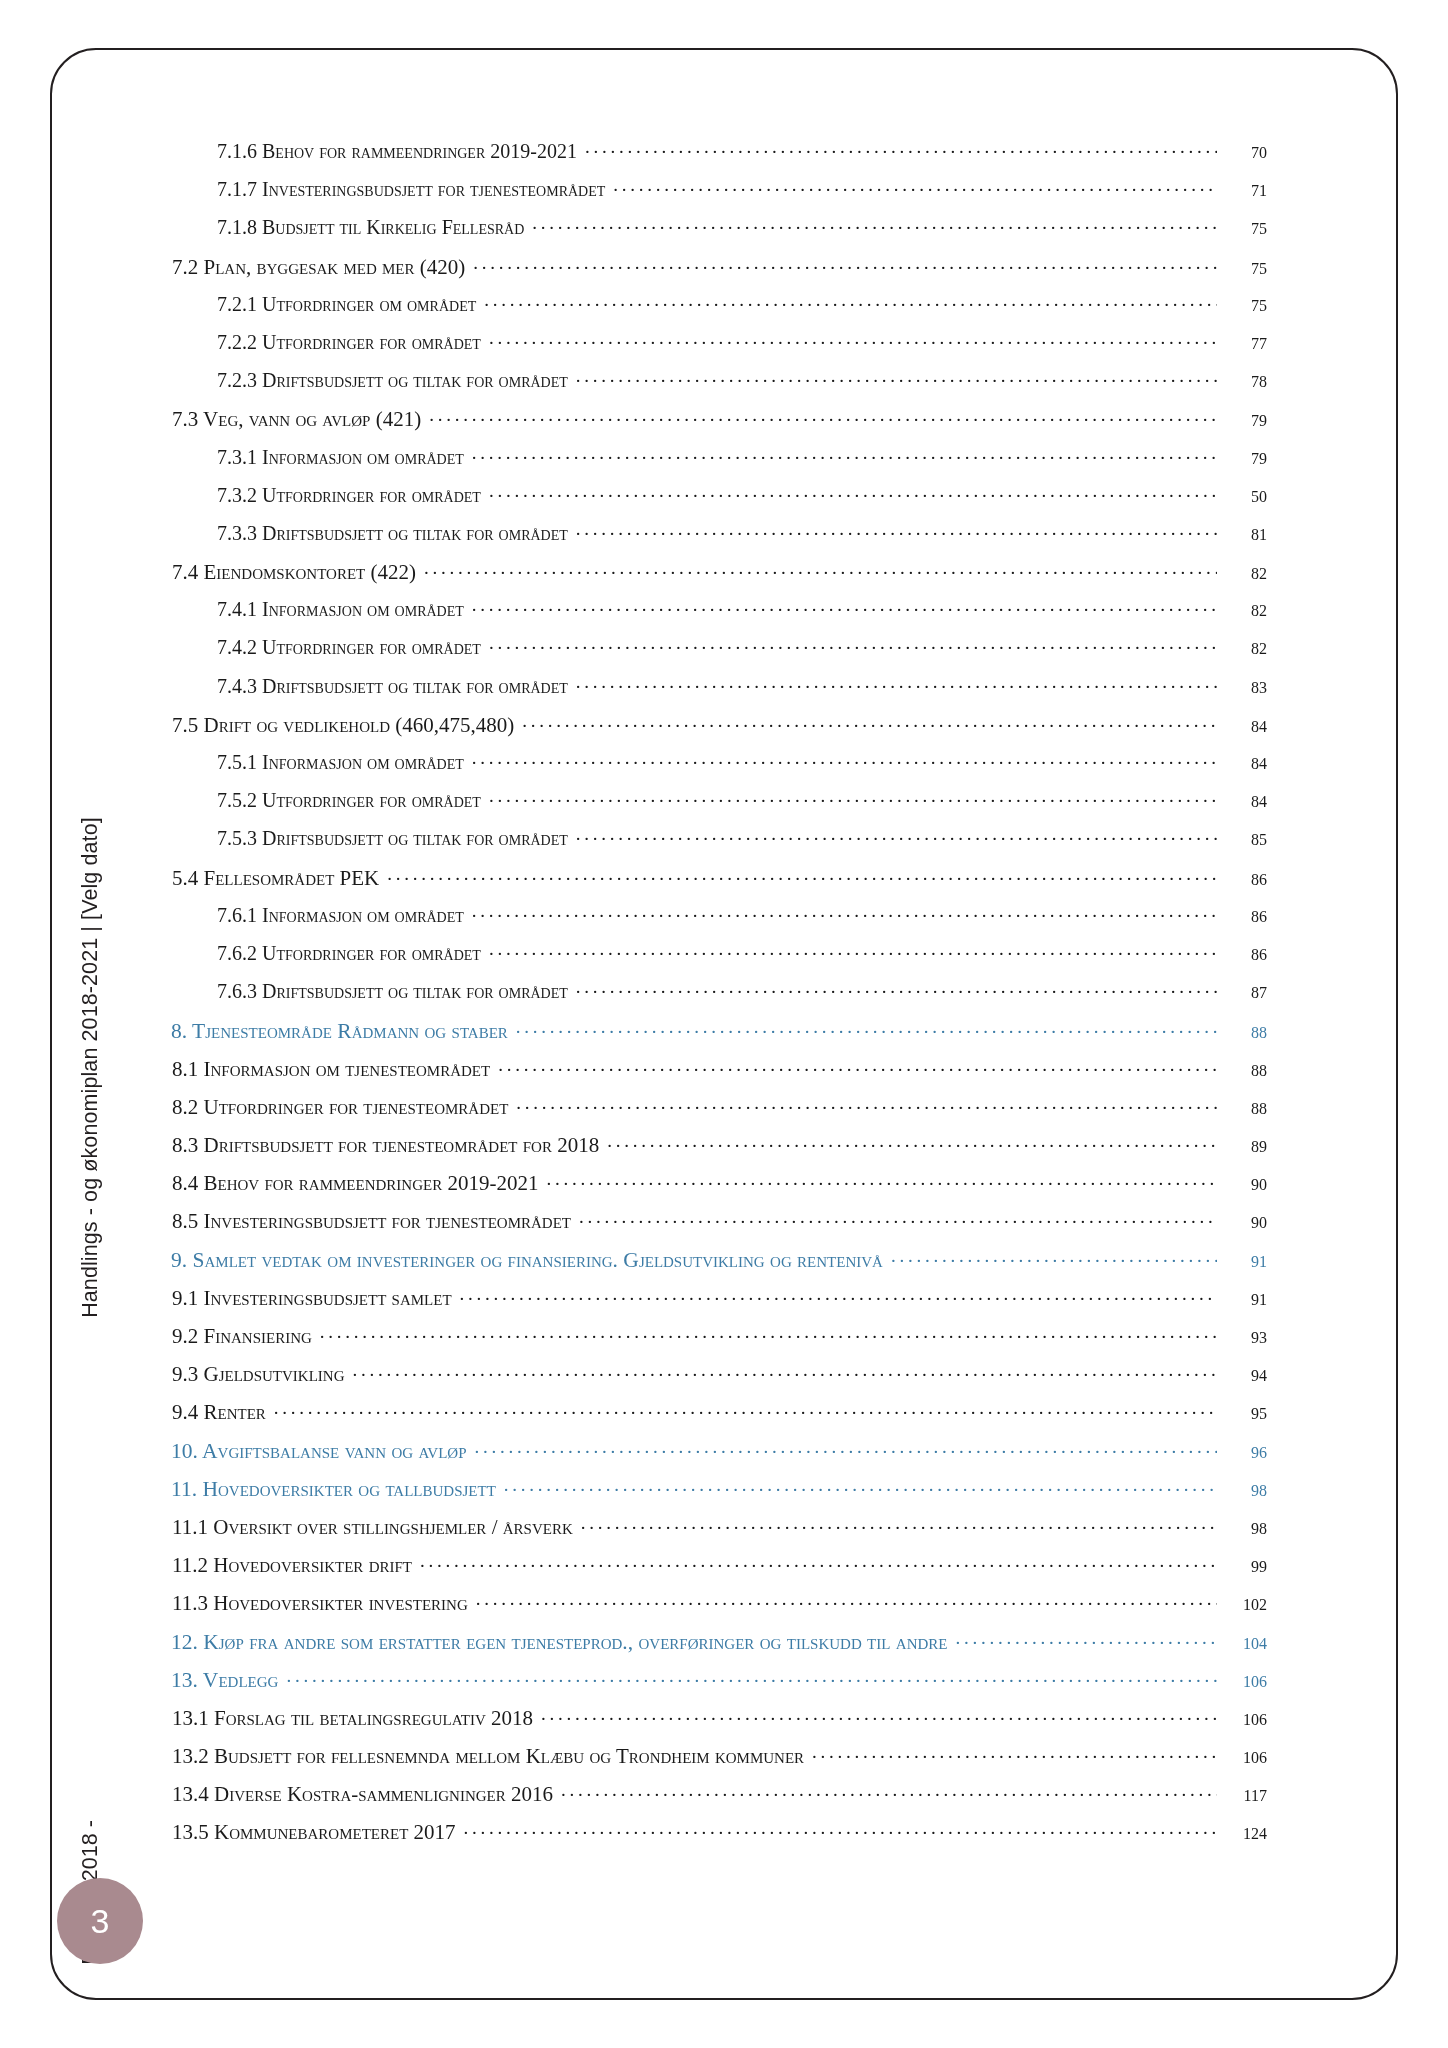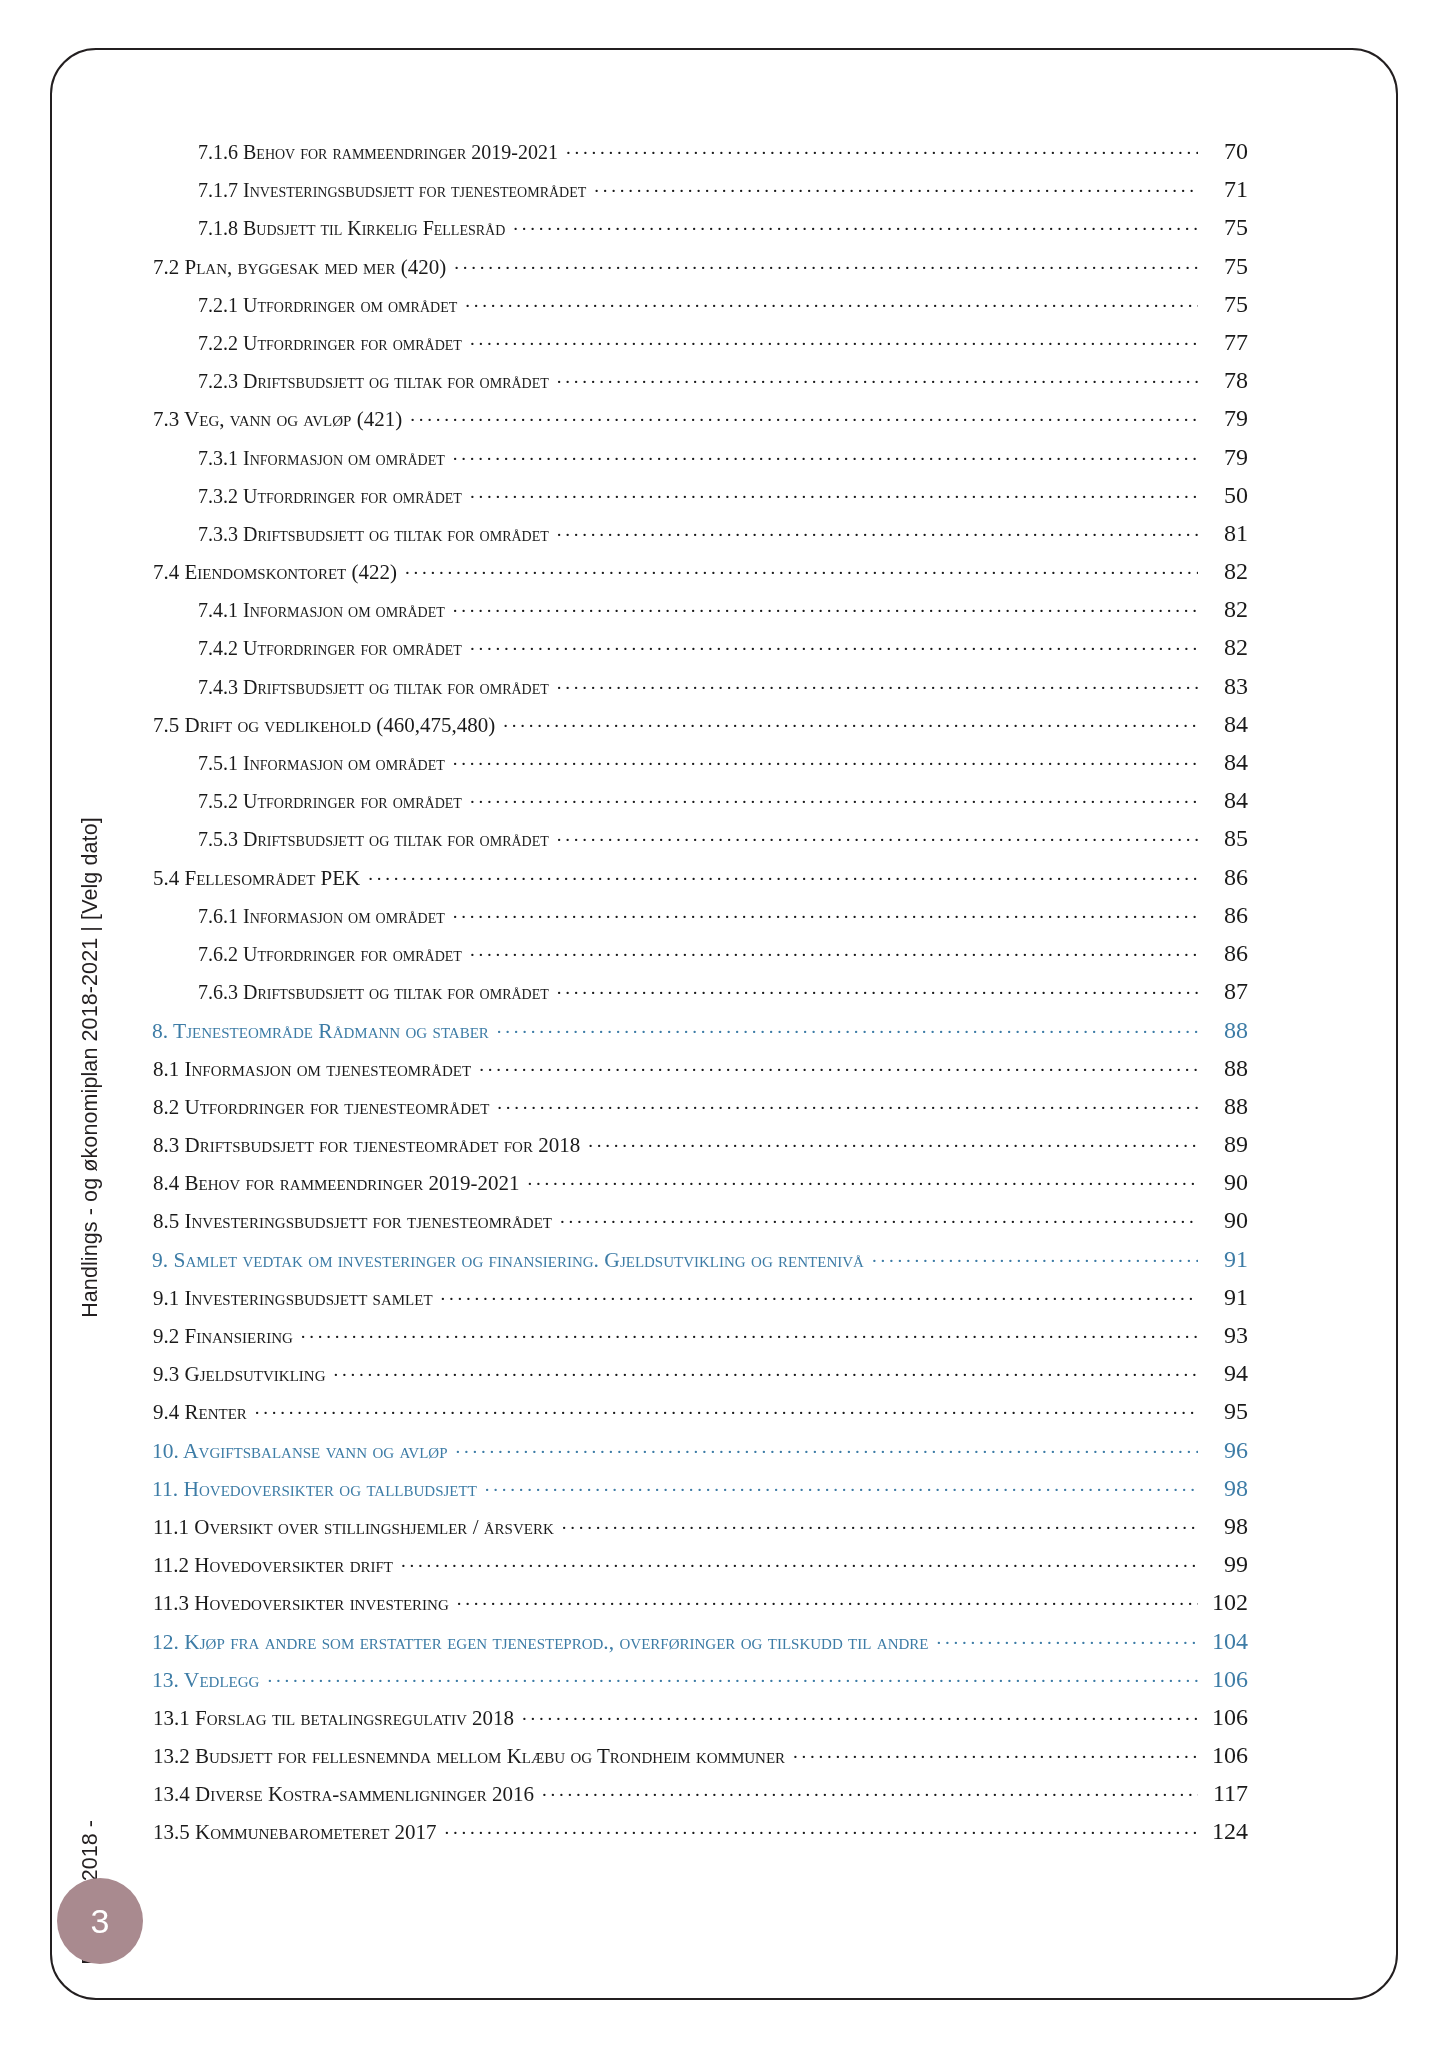--- a/index.html
+++ b/index.html
@@ -78,21 +78,21 @@
     font-family: "Liberation Sans", "DejaVu Sans", sans-serif;
     font-size: 34px;
     display: flex;
     align-items: center;
     justify-content: center;
   }
 
   
   .toc {
     position: absolute;
-    left: 140px;
+    left: 159px;
     top: 138px;
     width: 1108px;
   }
   .toc-row {
     display: flex;
     align-items: baseline;
     height: 38.2px;
     font-variant: small-caps;
     color: #1a1a1a;
     white-space: nowrap;
@@ -114,21 +114,21 @@
     left: 0;
     bottom: 0;
     letter-spacing: -0.5px;
     font-size: 19px;
   }
   .toc-row .pagenum {
     flex: 0 0 auto;
     width: 48px;
     text-align: right;
     font-variant: normal;
-    font-size: 24px;
+    font-size: 16px;
   }
 
   
   .lvl1 {
     font-size: 21.5px;
     color: #3d7ca6;
     margin-left: 12px;
   }
   .lvl1 .pagenum { color: #3d7ca6; }
   .lvl1 .leader::before { color: #3d7ca6; }

